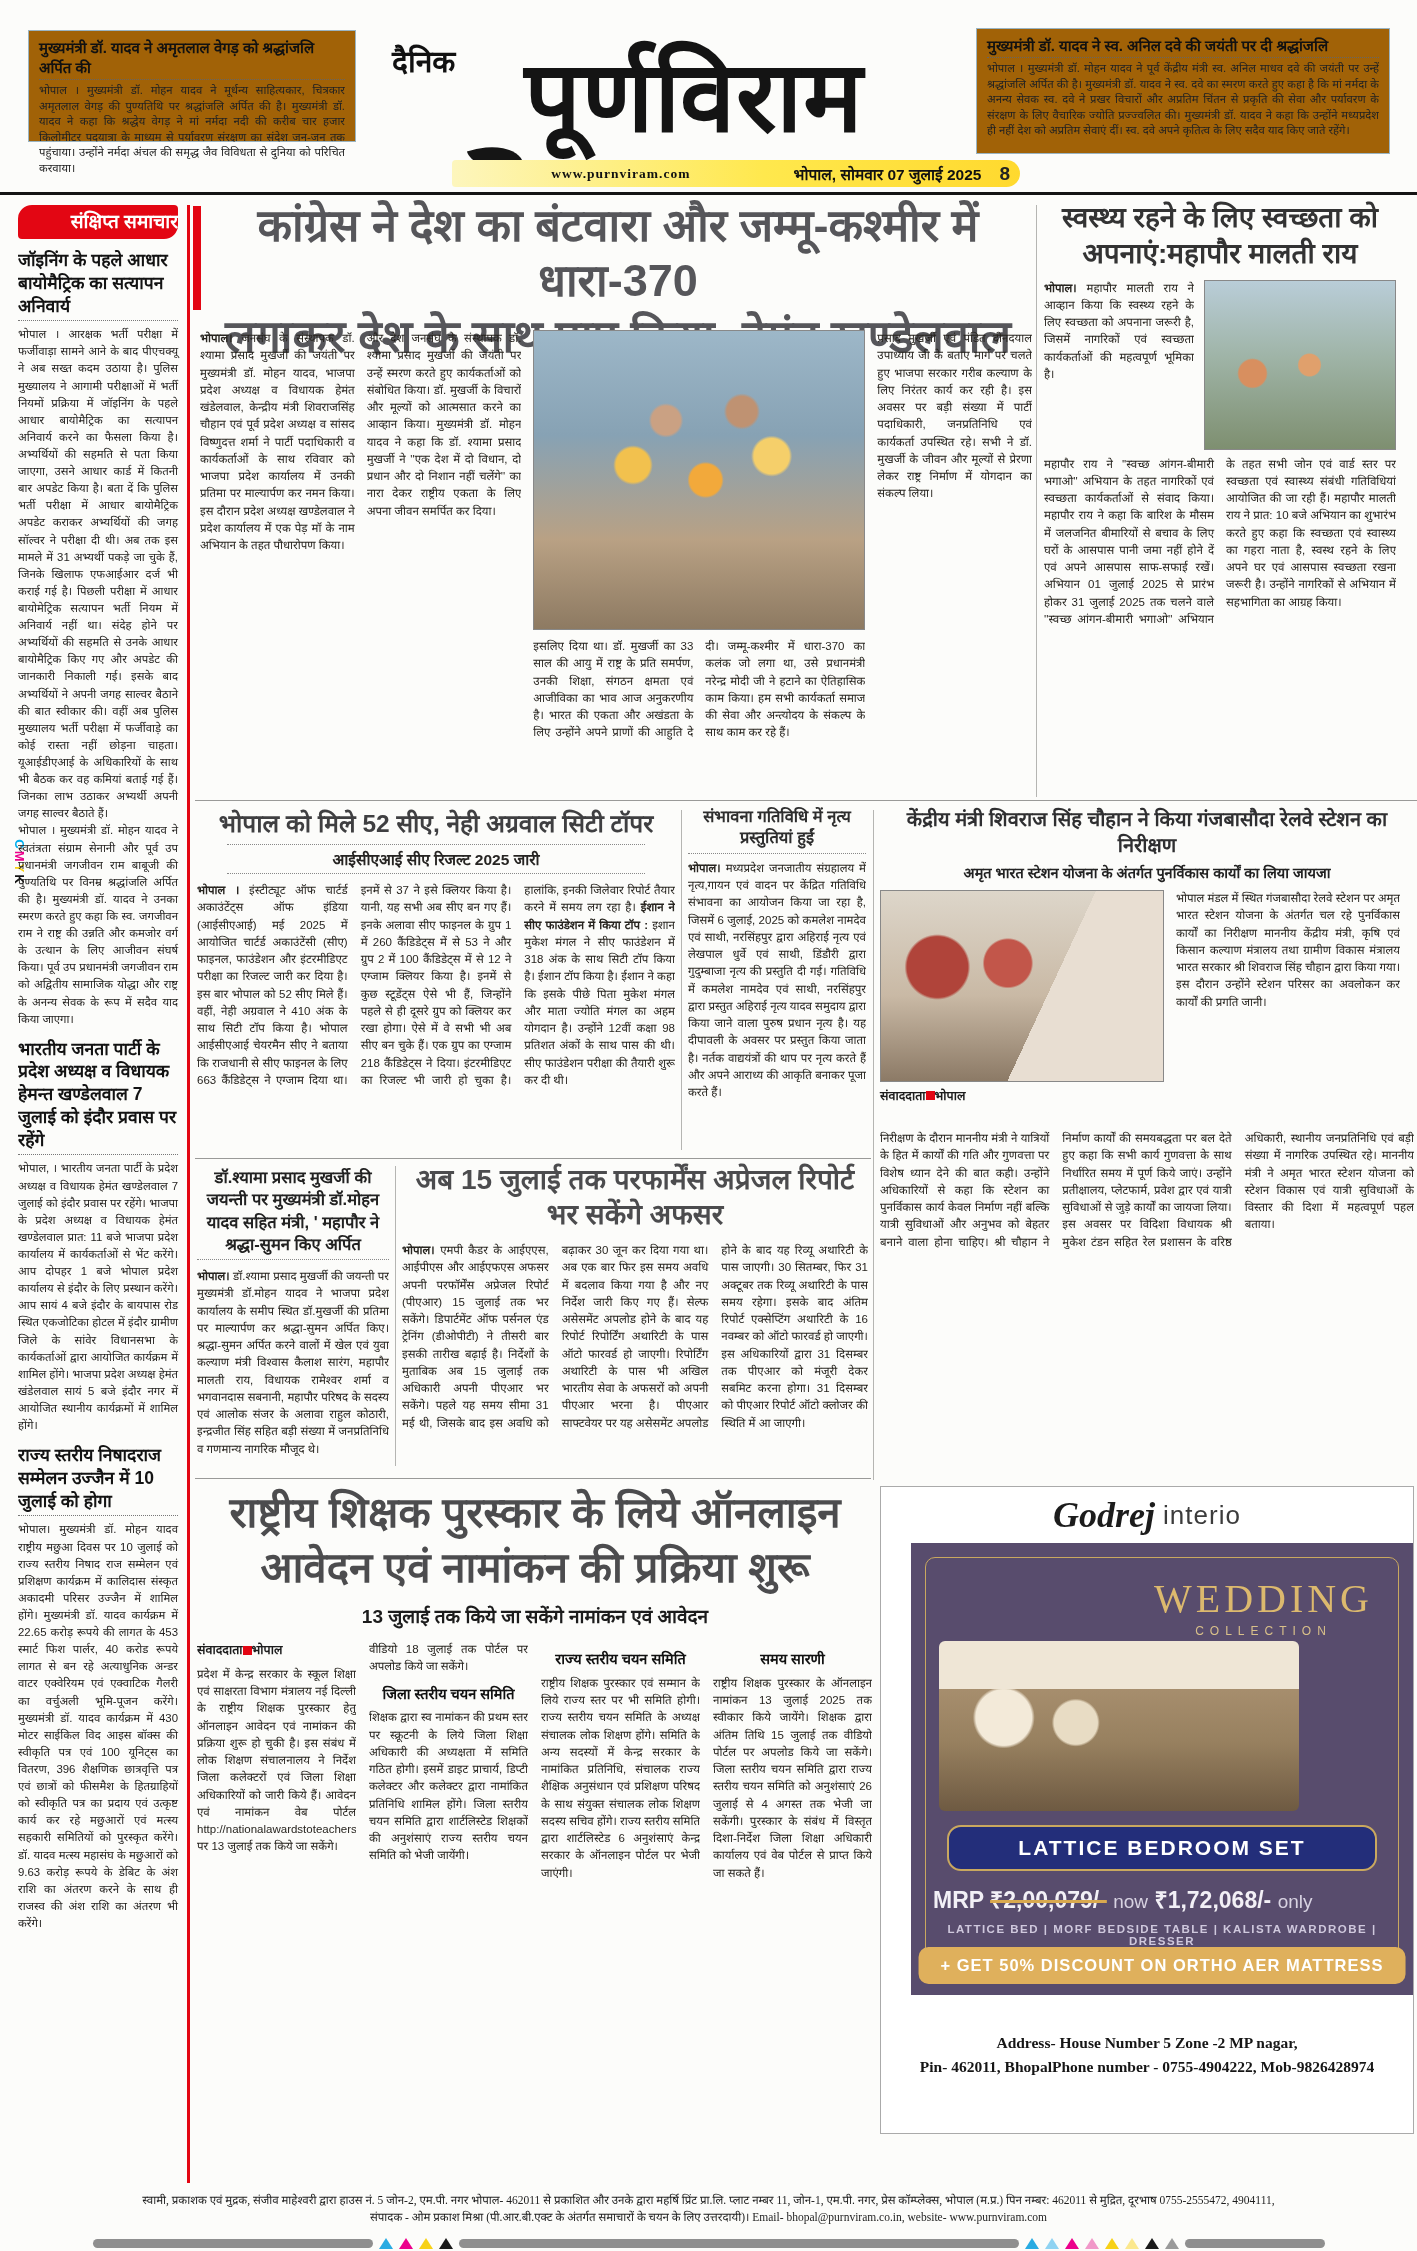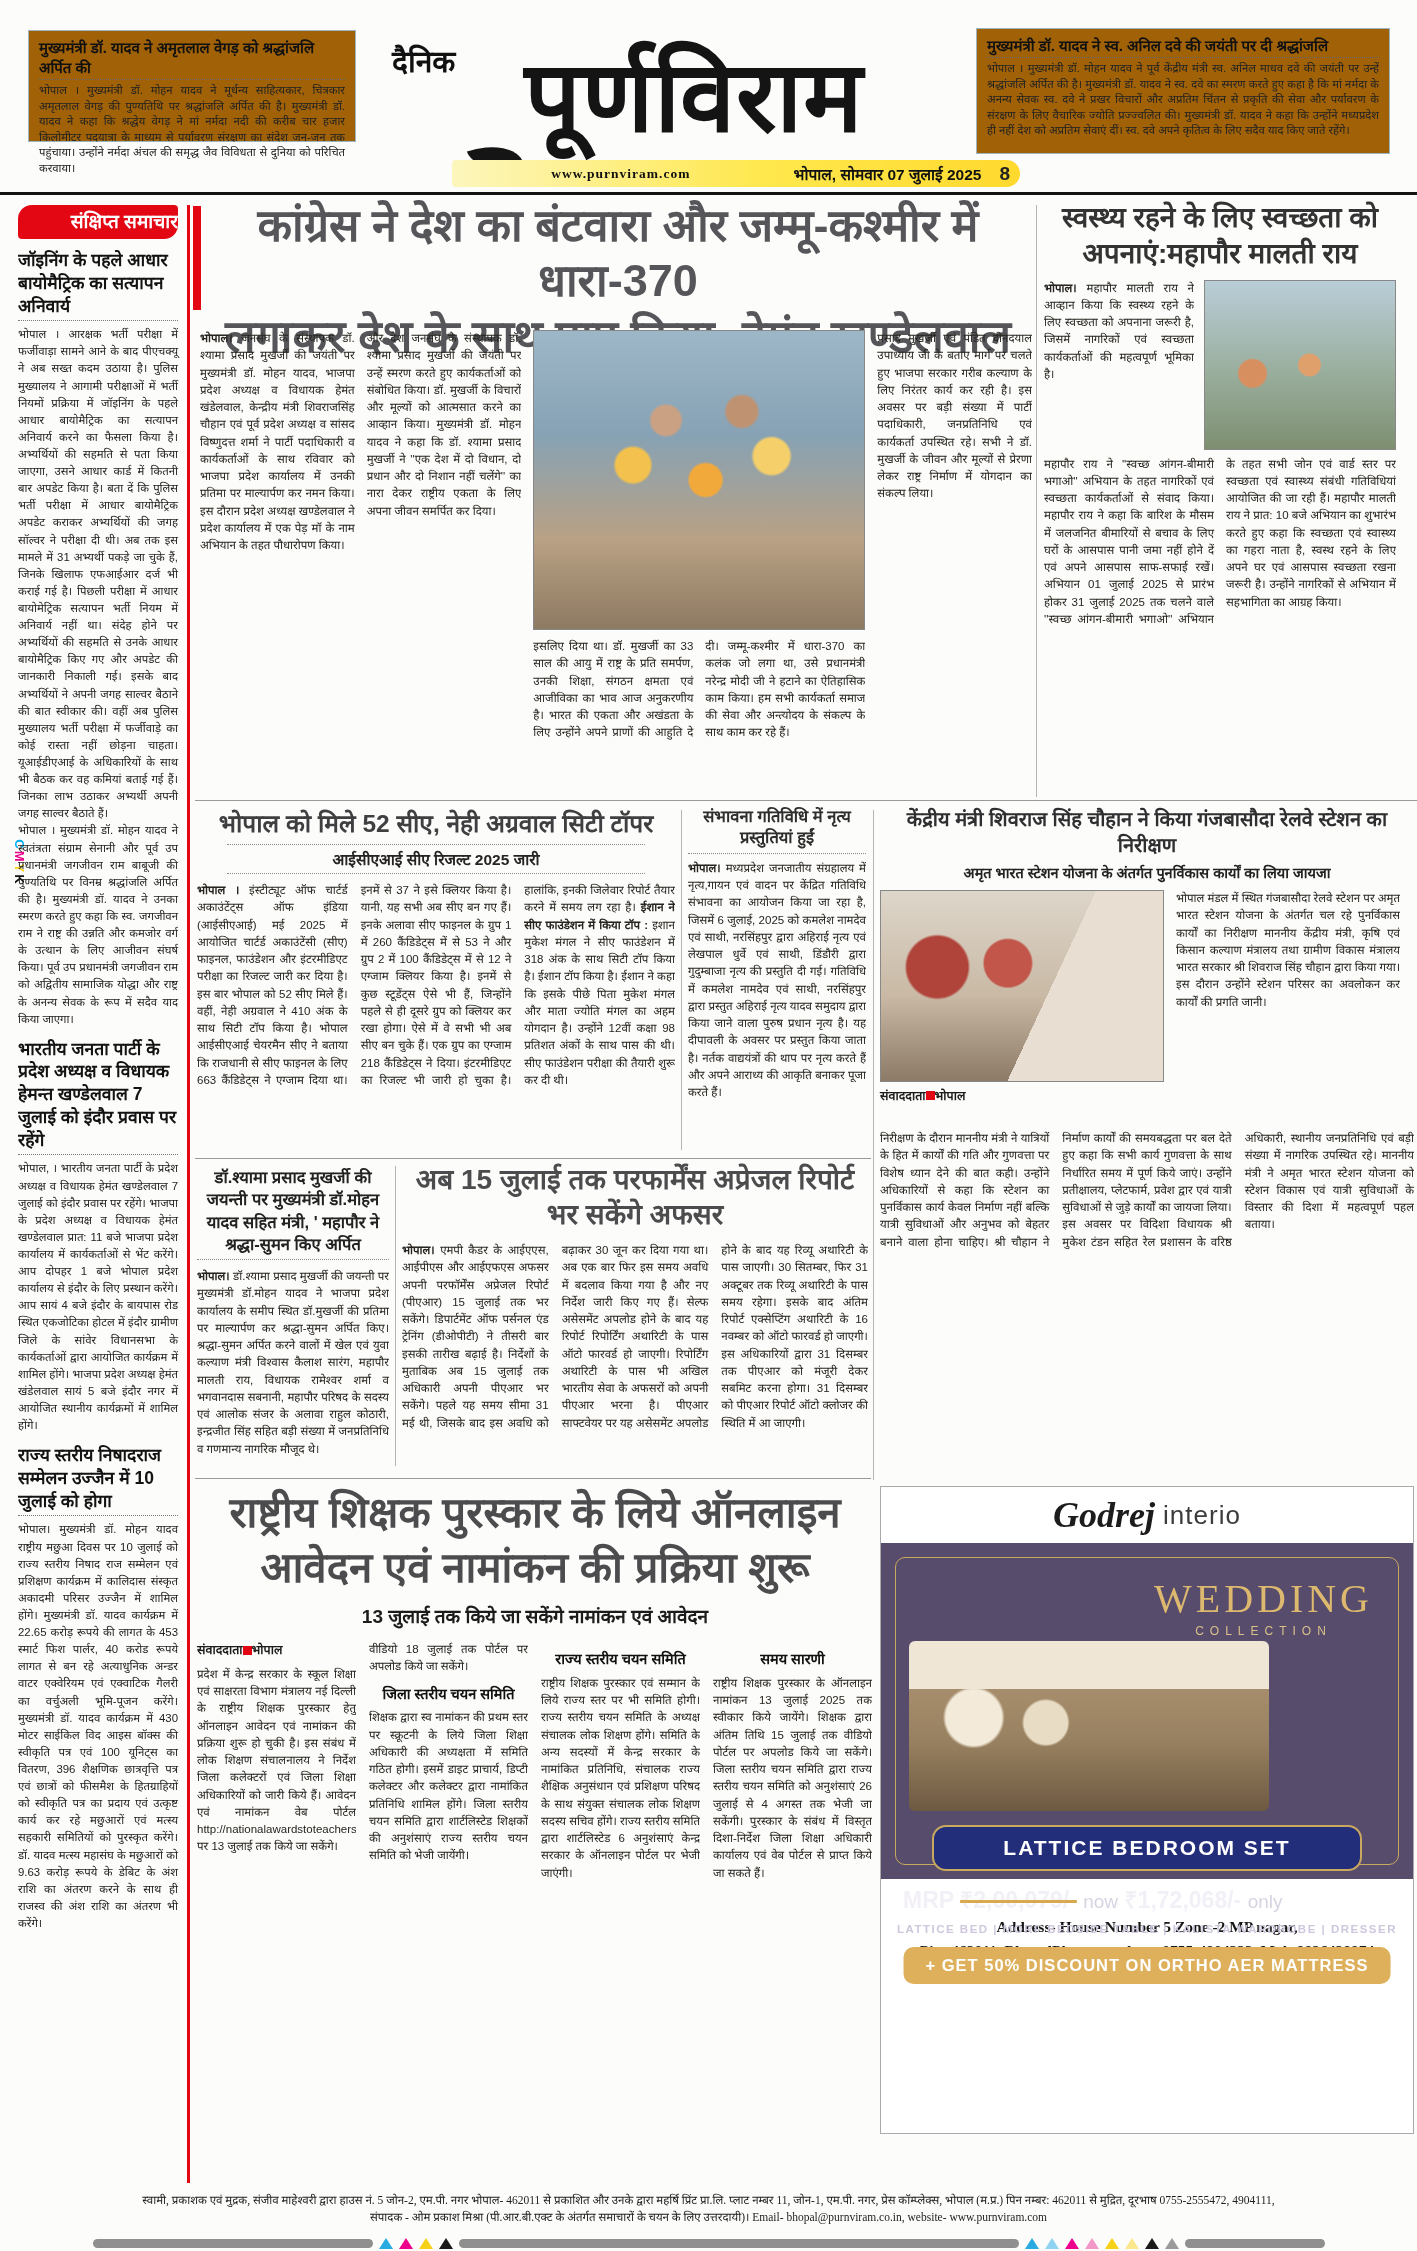--- a/index.html
+++ b/index.html
@@ -107,21 +107,21 @@
   #award .sub { font-size:19px; font-weight:bold; text-align:center; margin:8px 0 12px; color:#1c1c1c; }
   #award-cols { display:flex; gap:13px; }
   #award-cols .news-col { width:159px; height:500px; }
   .mini-head { font-size:14.5px; font-weight:bold; text-align:center; margin:8px 0 4px; color:#111; }
 
   
   #ad { position:absolute; left:880px; top:1486px; width:534px; height:648px; border:1px solid #aaa; background:#fff; }
   #ad-top { height:56px; display:flex; align-items:center; justify-content:center; gap:8px; background:#fff; }
   #ad-top .g { font-family:"Liberation Serif", serif; font-style:italic; font-weight:bold; font-size:36px; color:#1c1c1c; }
   #ad-top .i { font-size:26px; color:#3c3c3c; letter-spacing:1px; }
-  #ad-panel { position:relative; height:336px; background:#584c6d; border:6px solid #584c6d; }
+  #ad-panel { position:relative; height:452px; background:#584c6d; border:6px solid #584c6d;margin-left:30px; }
   #ad-frame { position:absolute; inset:8px; border:1.5px solid #c9a85f; border-radius:10px; }
   #ad-wedding { position:absolute; right:34px; top:26px; text-align:center; color:#d9b express; }
   #ad-wedding .w { font-family:"Liberation Serif", serif; font-size:40px; letter-spacing:4px; color:#dcb96e; }
   #ad-wedding .c { font-size:12px; letter-spacing:6px; color:#d9c08a; margin-top:2px; }
   #ad-bed { position:absolute; left:22px; top:92px; width:360px; height:170px; border-radius:6px;
      background:
        linear-gradient(180deg,#efe6d6 0 28%, transparent 28%),
        radial-gradient(circle at 18% 45%, #f3ead9 0 9%, transparent 10%),
        radial-gradient(circle at 38% 48%, #e8dcc4 0 9%, transparent 10%),
        linear-gradient(180deg,#b49a7a 0%,#97805f 60%,#6e5a42 100%); }

